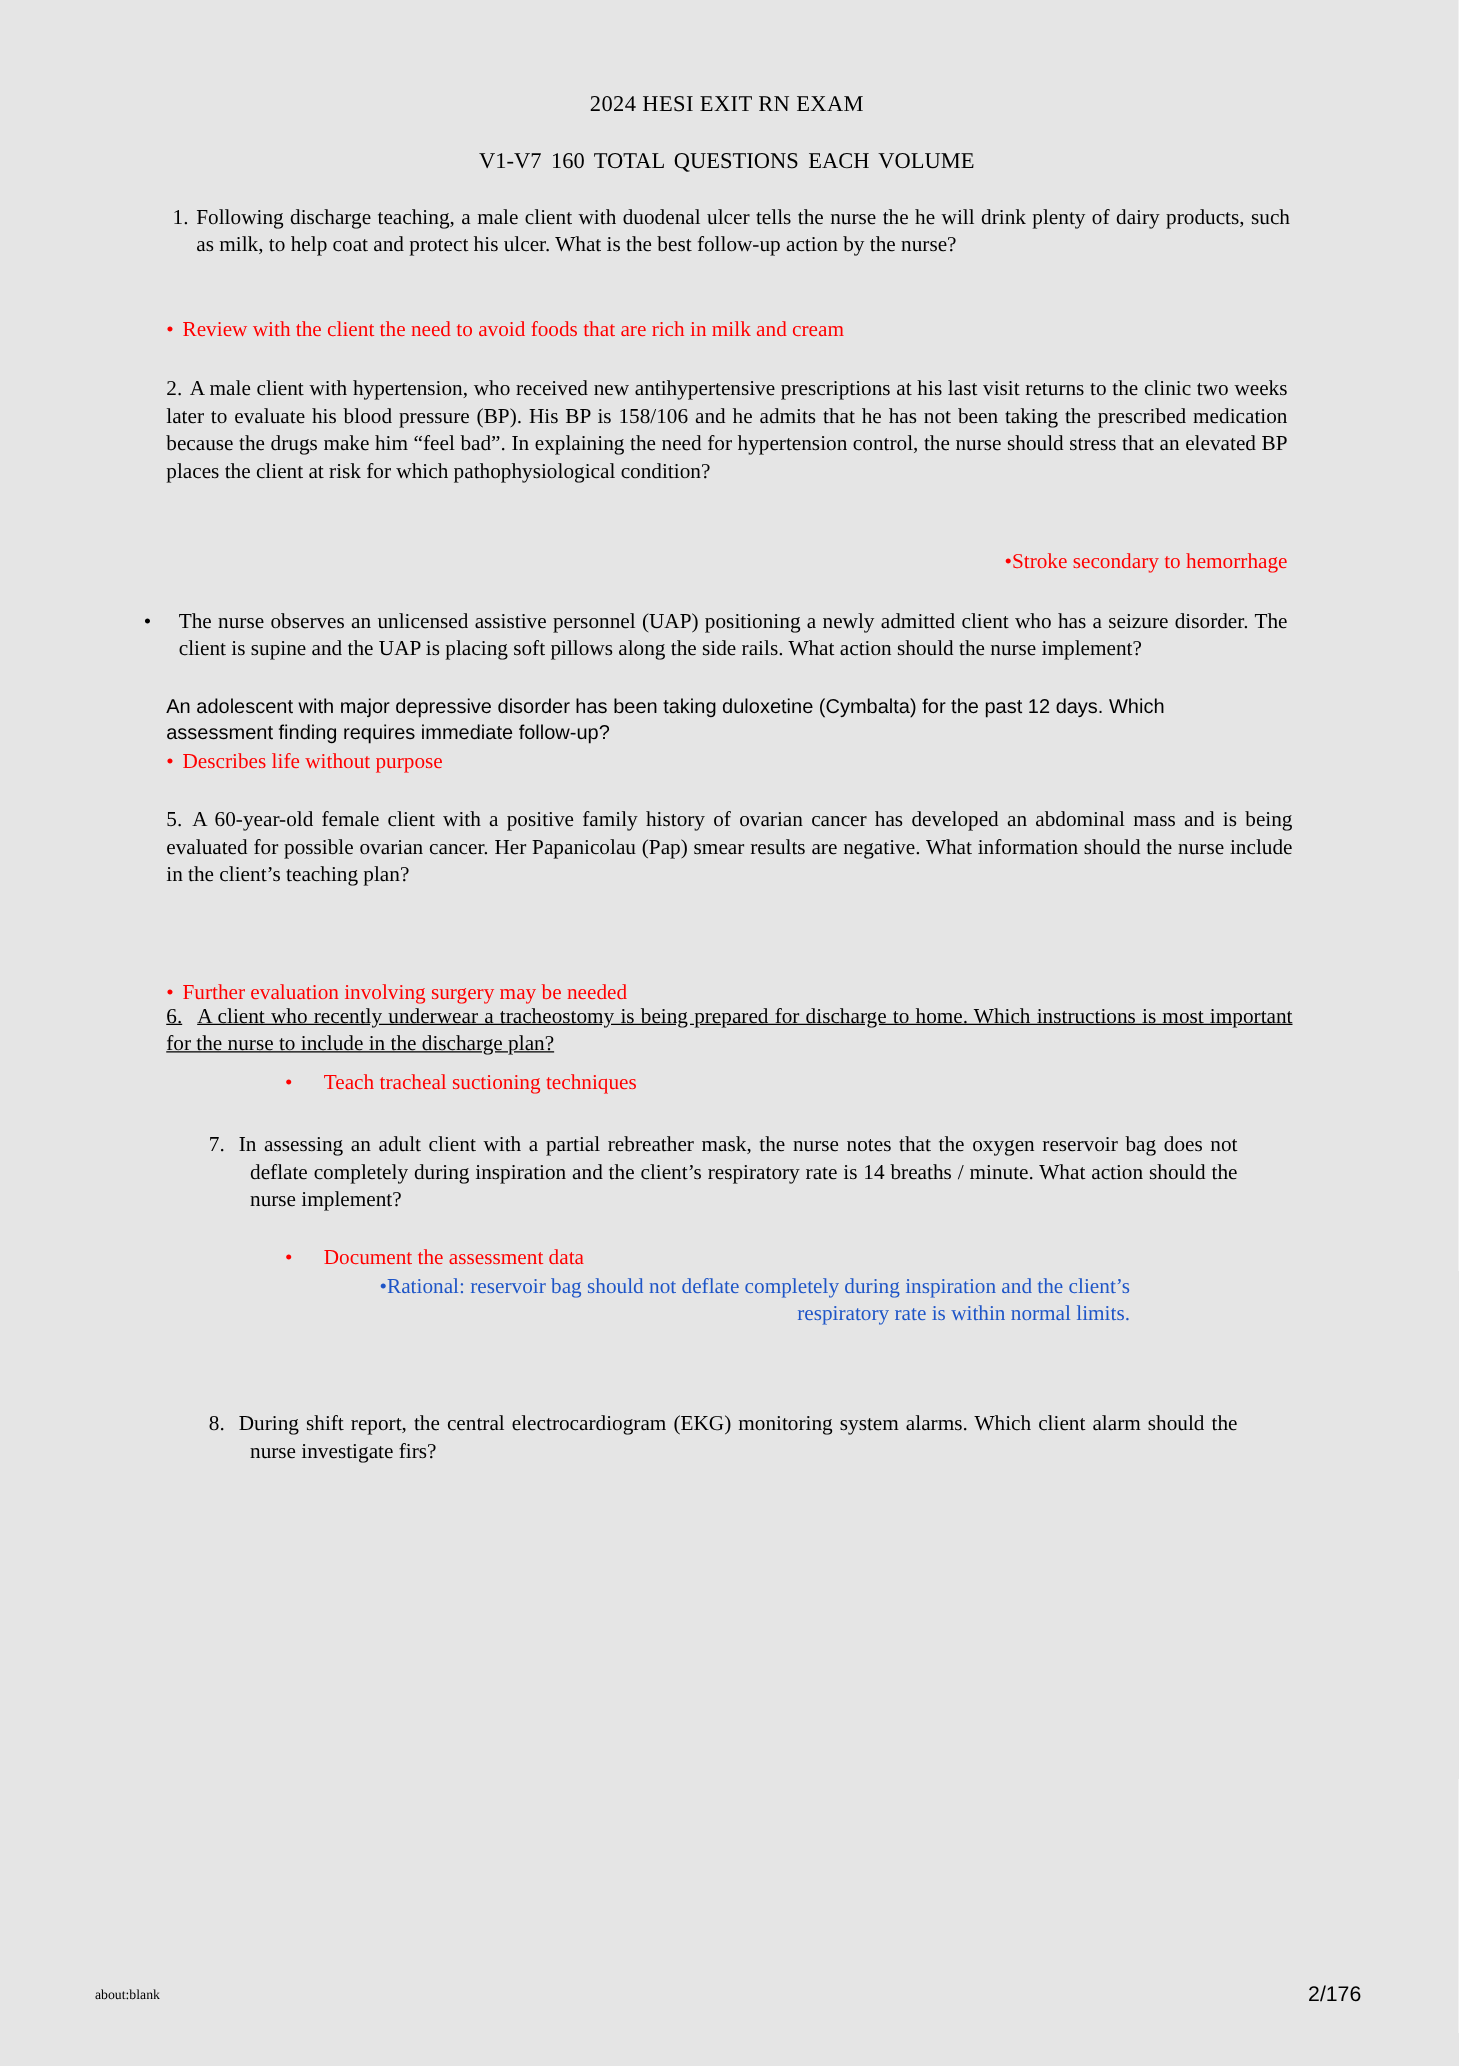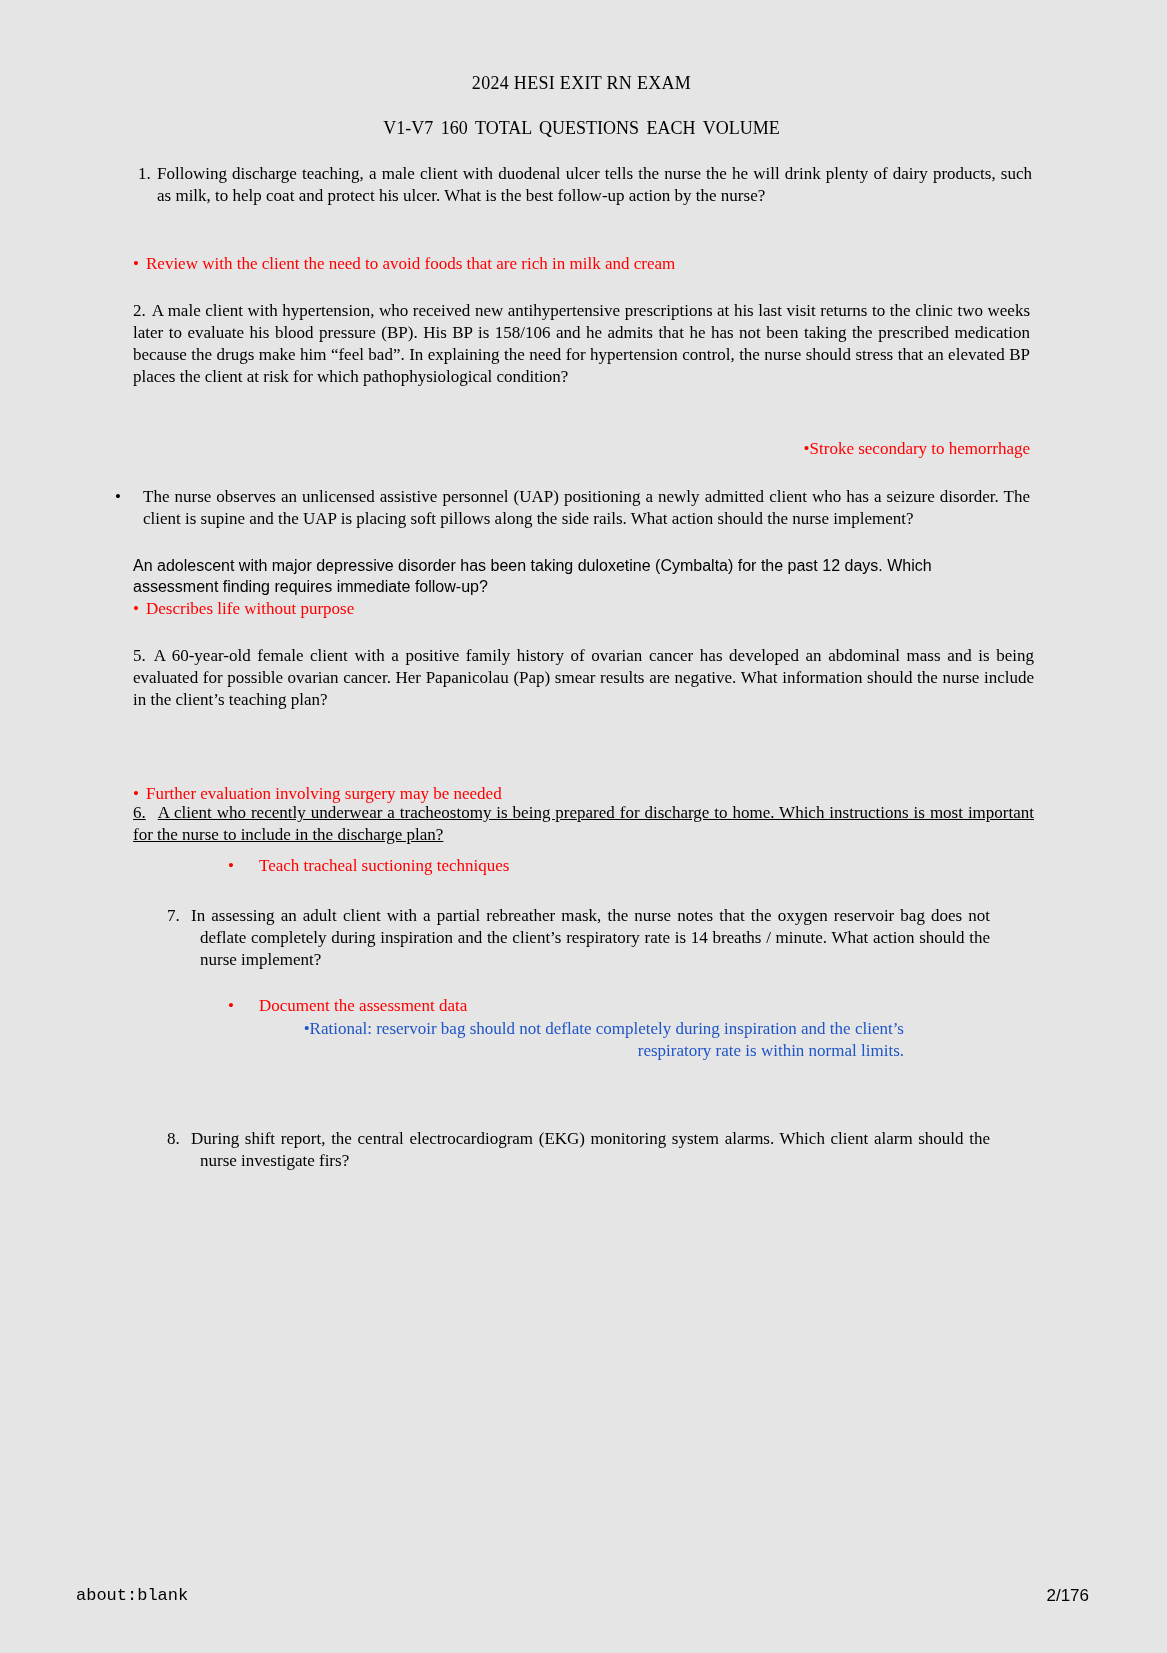--- a/index.html
+++ b/index.html
@@ -48,21 +48,21 @@
   .blt  { display:inline-block; text-indent:0; }
   .w13  { width:13px; }
   .w28  { width:28px; }
   .w31  { width:31px; }
   .numw19 { display:inline-block; text-indent:0; width:19px; }
   .numw24 { display:inline-block; text-indent:0; width:24px; }
   .mr6  { margin-right:6px; }
   .mr8  { margin-right:8px; }
   .mr12 { margin-right:12px; }
 
-  .footer-left  { top:1585px; left:76px;  font-family:Liberation Mono, monospace; font-size:17px; }
+  .footer-left  { top:1585px; left:76px;  font-family:Liberation Serif, serif; font-size:11px; }
   .footer-right { top:1585px; right:78px; font-family:"Liberation Sans","DejaVu Sans",sans-serif; font-size:17px; }
 </style>
 </head>
 <body>
 
 <div class="page">
 
   <div class="abs title ctr">2024 HESI EXIT RN EXAM</div>
   <div class="abs subtitle ctr">V1-V7 160 TOTAL QUESTIONS EACH VOLUME</div>
 

